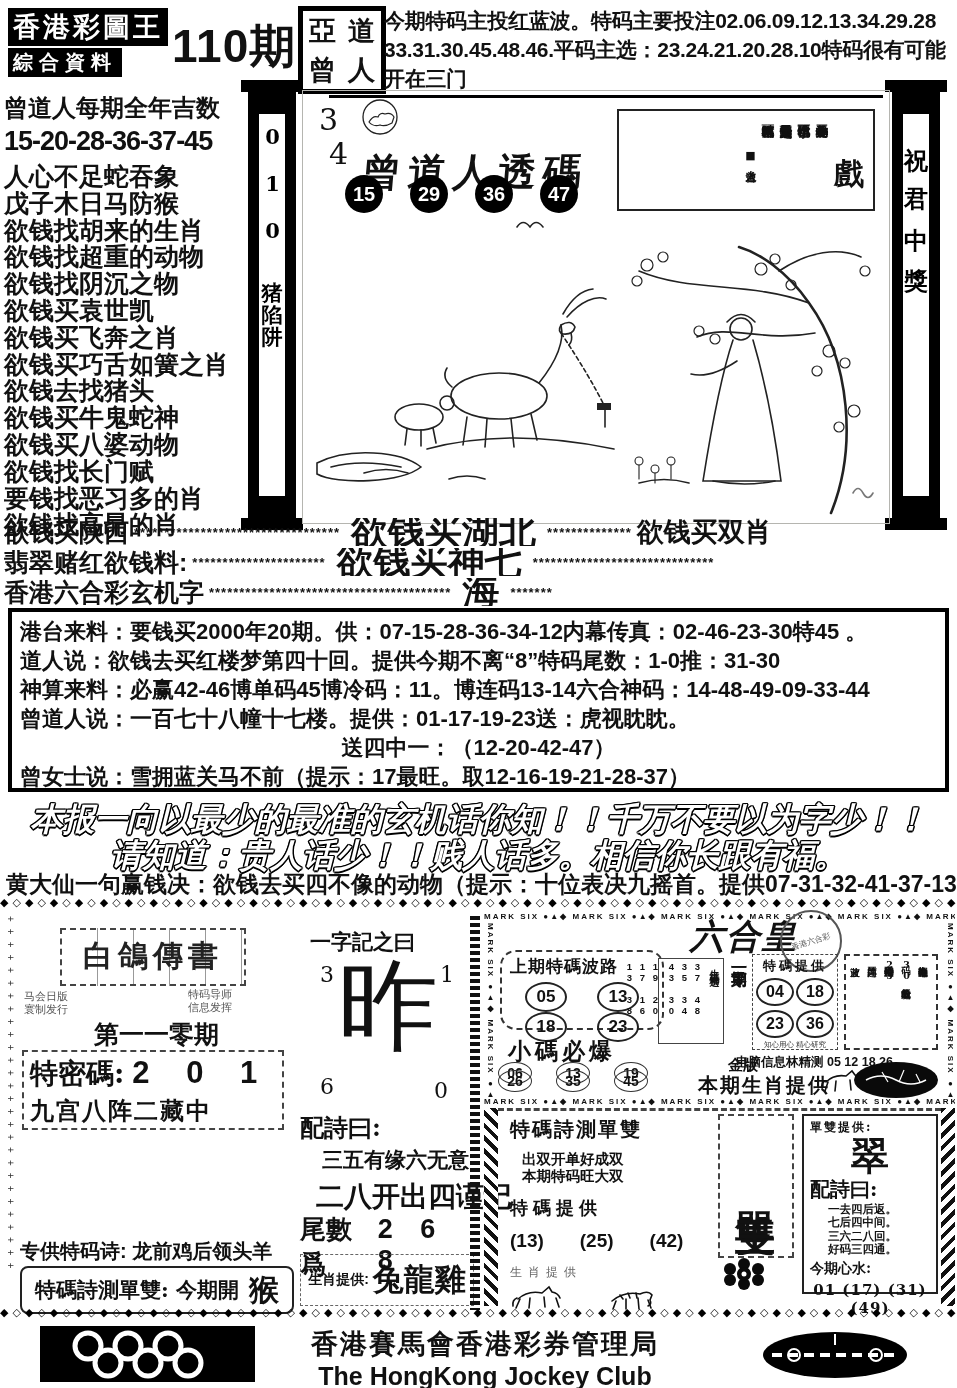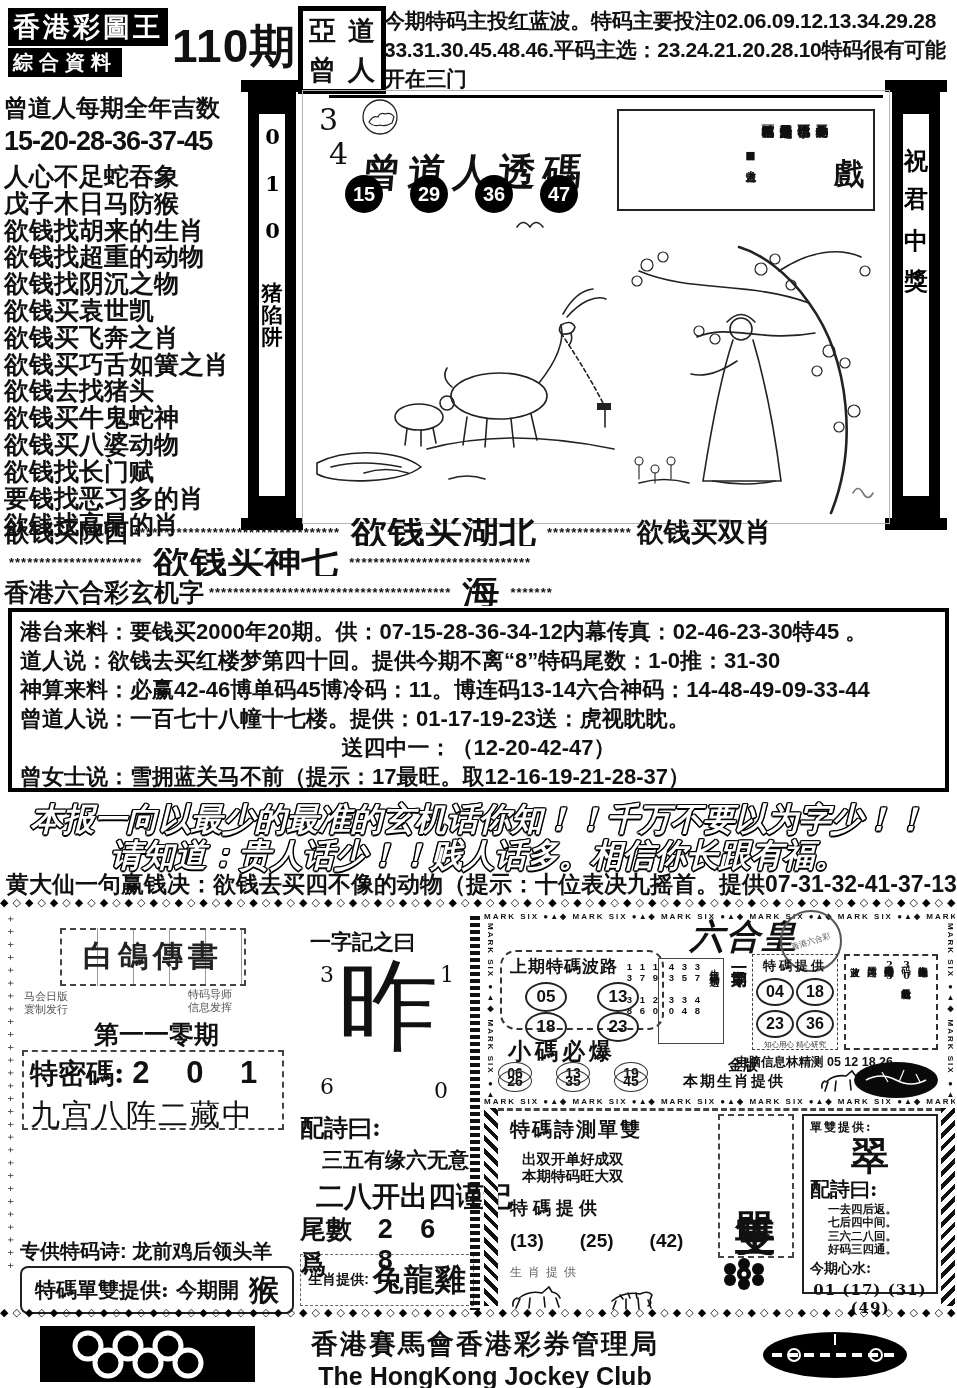--- a/index.html
+++ b/index.html
@@ -83,21 +83,21 @@
              background:repeating-linear-gradient(90deg,transparent 0 35px,#999 35px 36px);
              font-size:30px;font-weight:900;letter-spacing:5px;font-family:"DejaVu Serif",serif;
              text-align:center;line-height:52px;color:#222;}
   .bga-sl{position:absolute;left:6px;top:72px;font-size:11px;line-height:13px;color:#555;}
   .bga-sr{position:absolute;left:170px;top:70px;font-size:11px;line-height:13px;color:#555;}
   .bga-issue{position:absolute;left:76px;top:100px;font-size:25px;font-weight:900;font-family:"DejaVu Serif",serif;}
   .bga-secret{position:absolute;left:4px;top:132px;width:262px;height:80px;border:2px dashed #444;padding:3px 6px;box-sizing:border-box;}
   .bga-sec-row{display:flex;align-items:baseline;}
   .bga-sec-label{font-size:28px;font-weight:900;font-family:"DejaVu Serif",serif;}
   .bga-sec-val{font-size:31px;font-weight:900;letter-spacing:14px;margin-left:8px;}
-  .bga-sec-poem{font-size:30px;font-weight:400;font-family:"DejaVu Serif",serif;margin-top:2px;letter-spacing:2px;}
+  .bga-sec-poem{font-size:24px;font-weight:700;font-family:"DejaVu Serif",serif;margin-top:2px;letter-spacing:2px;}
   .bga-table{position:absolute;left:4px;top:220px;width:262px;height:94px;border:1px dashed #666;display:grid;grid-template-columns:150px 1fr;}
   .bga-tl{padding:3px 4px;border-right:1px dashed #666;}
   .bga-zlabel{font-size:18px;font-weight:900;}
   .bga-zline{font-size:17.5px;font-weight:700;line-height:26px;font-family:"DejaVu Serif",serif;white-space:nowrap;}
   .bga-tr{padding:2px;}
   .bga-plabel{font-size:12px;font-weight:900;text-align:center;letter-spacing:2px;}
   .bga-prow{display:flex;align-items:center;}
   .bga-pchar{font-size:40px;font-weight:900;font-family:"DejaVu Serif",serif;}
   .bga-pnums{margin-left:4px;font-size:16px;font-weight:800;line-height:26px;white-space:nowrap;}
   .bga-poem{position:absolute;left:2px;top:320px;font-size:20px;font-weight:900;white-space:nowrap;}
@@ -153,21 +153,21 @@
          font-size:16px;font-weight:900;font-family:"DejaVu Serif",serif;}
   .c1-jin{position:absolute;left:244px;top:144px;font-size:15px;font-weight:900;font-family:"DejaVu Serif",serif;}
   .c1-tmtg{position:absolute;left:268px;top:42px;width:86px;height:96px;border:1px dashed #444;padding:2px;box-sizing:border-box;text-align:center;}
   .c1-tmtg-label{font-size:13px;font-weight:900;letter-spacing:3px;}
   .c1-tmtg-balls{display:grid;grid-template-columns:1fr 1fr;row-gap:4px;justify-items:center;margin-top:3px;}
   .c1-tmtg-small{font-size:7.5px;line-height:9px;color:#333;margin-top:2px;}
   .c1-dash{position:absolute;left:360px;top:42px;width:94px;height:96px;border:2px dashed #333;
            padding:3px 4px;box-sizing:border-box;writing-mode:vertical-rl;text-orientation:upright;}
   .c1-dash span{display:block;font-size:9.5px;line-height:17px;font-weight:700;font-family:"DejaVu Serif",serif;}
   .c1-info{position:absolute;left:252px;top:142px;font-size:12.5px;font-weight:800;white-space:nowrap;}
-  .c1-sx{position:absolute;left:199px;top:160px;font-size:15px;font-weight:900;letter-spacing:2px;font-family:"DejaVu Serif",serif;}
+  .c1-sx{position:absolute;left:214px;top:160px;font-size:20px;font-weight:900;letter-spacing:2px;font-family:"DejaVu Serif",serif;}
   .c1-horse{position:absolute;left:336px;top:156px;}
   .c1-oval{position:absolute;left:368px;top:148px;}
 
   
   .boxC2{left:484px;top:1108px;width:471px;height:198px;}
   .boxC2::before{content:"";position:absolute;left:0;top:0;width:14px;height:100%;
       background:repeating-linear-gradient(45deg,#111 0 4px,#fff 4px 9px);}
   .boxC2::after{content:"";position:absolute;right:0;top:0;width:14px;height:100%;
       background:repeating-linear-gradient(135deg,#111 0 4px,#fff 4px 9px);}
   .c2-topdash{position:absolute;left:14px;right:14px;top:0;border-top:3px dashed #444;}
@@ -345,20 +345,21 @@
   </div>
 
   <div class="abs starrow" style="top:518px;">
     <span class="sr-left">欲钱买陕西</span>
     <span class="sr-stars">**********************************</span>
     <span class="sr-mid">欲钱买湖北</span>
     <span class="sr-stars">**************</span>
     <span class="sr-right">欲钱买双肖</span>
   </div>
   <div class="abs starrow" style="top:548px;">
+    <span class="sr-left">翡翠赌红欲钱料:</span>
     <span class="sr-stars">**********************</span>
     <span class="sr-mid">欲钱买神七</span>
     <span class="sr-stars">******************************</span>
     <span class="sr-right"></span>
   </div>
   <div class="abs starrow" style="top:578px;">
     <span class="sr-left">香港六合彩玄机字</span>
     <span class="sr-stars">****************************************</span>
     <span class="sr-mid">海</span>
     <span class="sr-stars">*******</span>
@@ -394,21 +395,21 @@
     <div class="bga-issue">第一一零期</div>
     <div class="bga-secret">
       <div class="bga-sec-row">
         <span class="bga-sec-label">特密碼:</span>
         <span class="bga-sec-val">2 0 1</span>
       </div>
       <div class="bga-sec-poem">九宫八阵二藏中</div>
     </div>
     <div class="bga-poem">专供特码诗: 龙前鸡后领头羊</div>
     <div class="bga-ds">
-      <span class="bga-ds-label">特碼單雙提供: 今期開</span>
+      <span class="bga-ds-label">特碼詩測單雙: 今期開</span>
       <span class="bga-ds-val">猴</span>
     </div>
   </div>
 
   <div class="abs boxB">
     <div class="bgb-title">一字記之曰</div>
     <span class="bgb-c" style="left:20px;top:40px;">3</span>
     <span class="bgb-c" style="right:22px;top:40px;">1</span>
     <span class="bgb-c" style="left:20px;top:152px;">6</span>
     <span class="bgb-c" style="right:28px;top:156px;">0</span>

